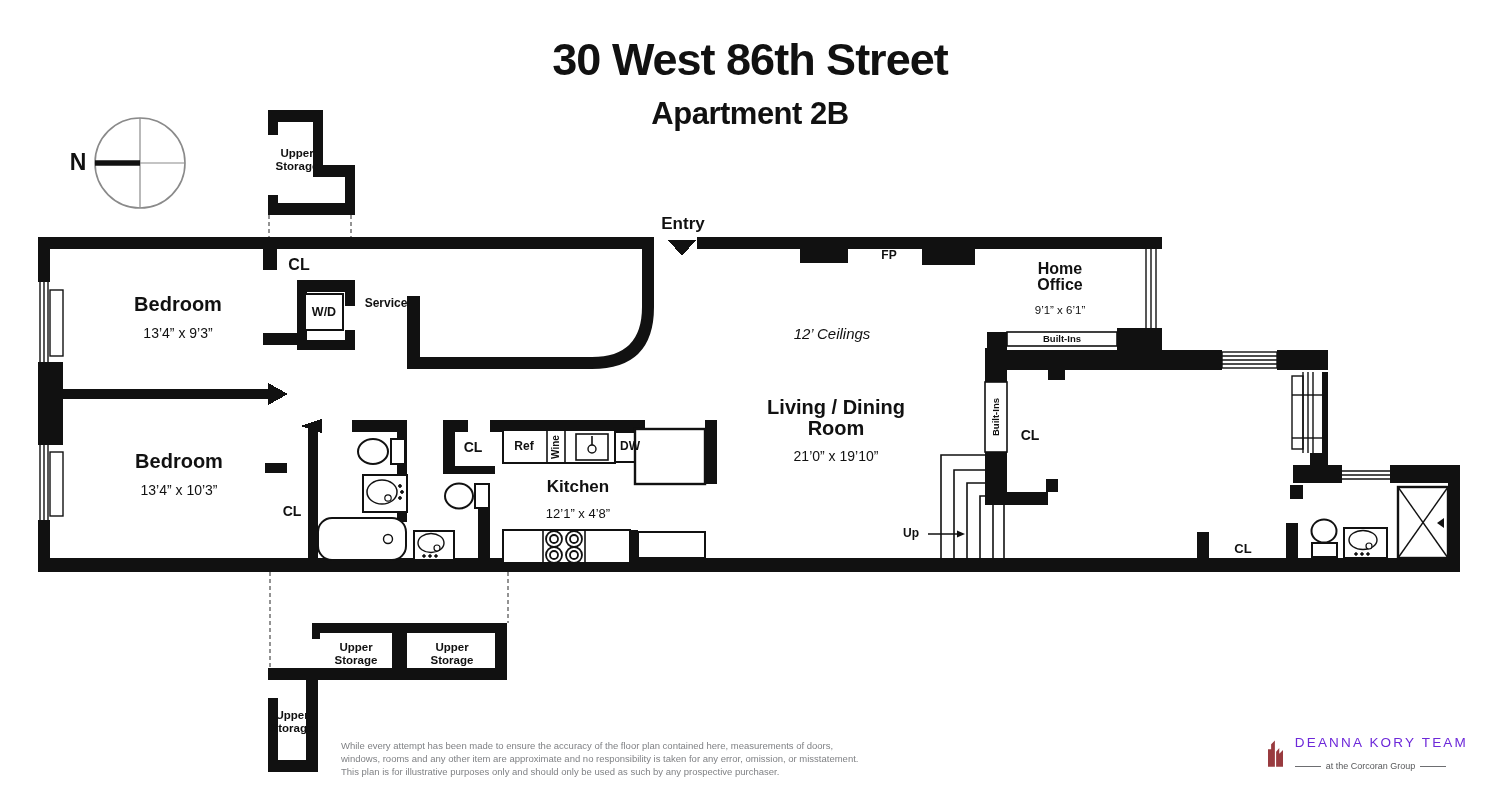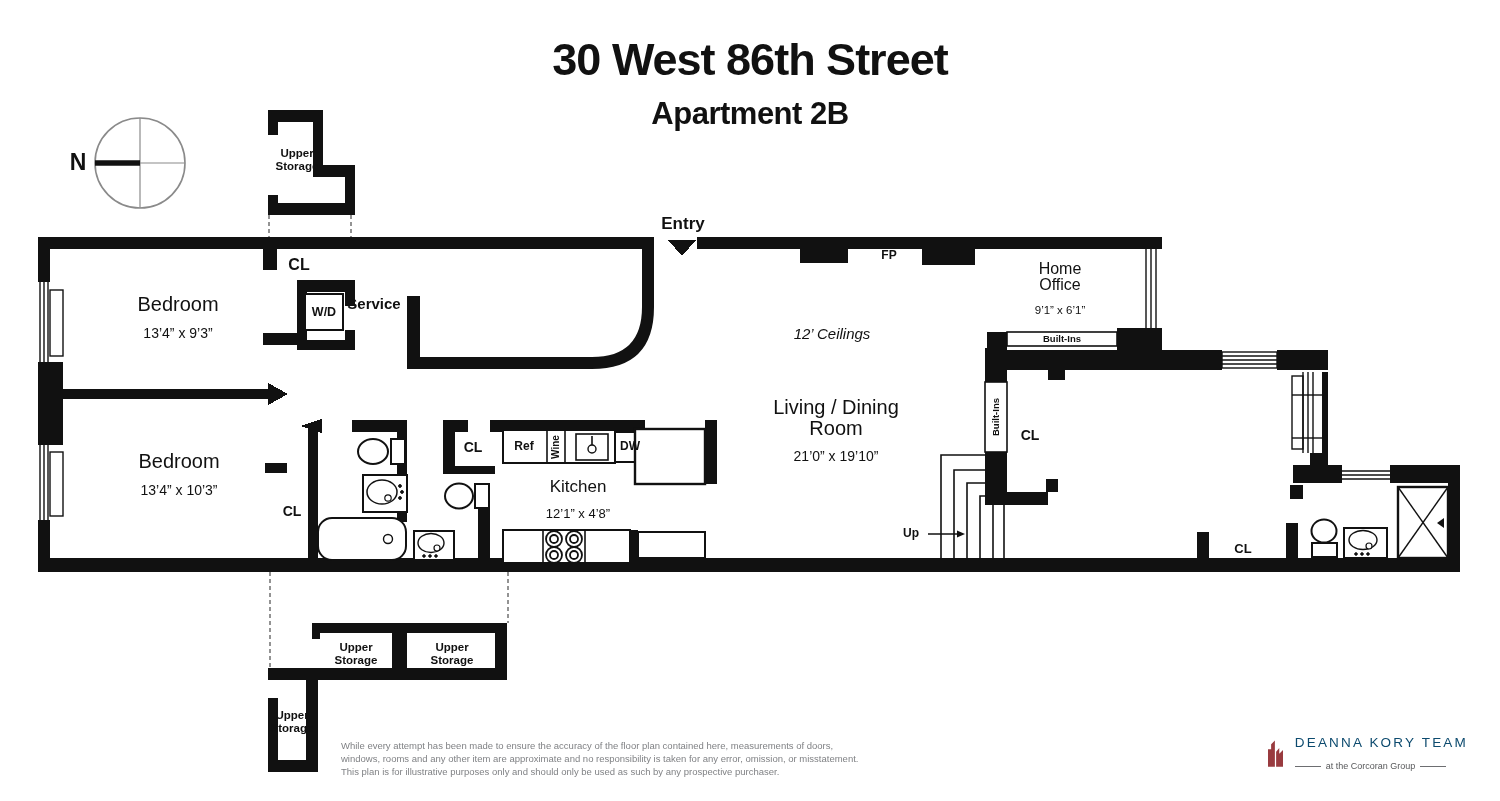--- a/index.html
+++ b/index.html
@@ -5,30 +5,30 @@
   html,body{margin:0;padding:0;background:#fff;}
   .page{position:relative;width:1500px;height:801px;background:#fff;overflow:hidden;
         font-family:"Liberation Sans",sans-serif;color:#111;}
   svg.plan{position:absolute;left:0;top:0;}
   .L{position:absolute;transform:translate(-50%,-50%);text-align:center;white-space:nowrap;
      font-family:"Liberation Sans",sans-serif;color:#111;line-height:1.12;}
   .b{font-weight:bold;}
   .wrap{white-space:normal;}
   .rot{transform:translate(-50%,-50%) rotate(-90deg);}
   .room{position:absolute;transform:translate(-50%,-50%);text-align:center;color:#111;}
-  .room .nm{font-weight:normal;line-height:1.03;}
+  .room .nm{font-weight:bold;line-height:1.03;}
   .room .dm{margin-top:10px;}
   .title{position:absolute;left:750px;text-align:center;transform:translateX(-50%);white-space:nowrap;}
   .t1{top:34px;font-size:45px;font-weight:bold;letter-spacing:-1px;}
   .t2{top:96px;font-size:31px;font-weight:bold;letter-spacing:-.5px;}
   .disc{position:absolute;left:341px;top:739px;font-size:9.5px;line-height:13px;color:#808285;}
   .logo{position:absolute;left:1268px;top:728px;width:200px;}
   .logo-row{display:flex;align-items:center;}
   .logo-text{margin-left:8px;}
-  .team{font-size:13.5px;letter-spacing:2.2px;color:#0c4a6e;white-space:nowrap;}
+  .team{font-size:13.5px;letter-spacing:2.2px;color:#6d28d9;white-space:nowrap;}
   .tagrow{display:flex;align-items:center;margin-top:11px;}
   .dash{height:1px;background:#6d6e71;width:26px;flex:0 0 auto;}
   .tagline{font-size:9px;color:#58595b;margin:0 5px;white-space:nowrap;}
 </style>
 </head>
 <body>
 
 <div class="page">
 
   <svg class="plan" width="1500" height="801" viewBox="0 0 1500 801">
@@ -278,21 +278,21 @@
     <div class="dm" style="font-size:14px">13’4” x 9’3”</div>
   </div>
 
   <div class="room" style="left:179px;top:474px">
     <div class="nm" style="font-size:20px">Bedroom</div>
     <div class="dm" style="font-size:14px">13’4” x 10’3”</div>
   </div>
 
   <div class="L b" style="left:299px;top:265px;font-size:16px">CL</div>
   <div class="L b" style="left:324px;top:312px;font-size:12.5px">W/D</div>
-  <div class="L b" style="left:374px;top:304px;font-size:15px">Service</div>
+  <div class="L b" style="left:386px;top:304px;font-size:12px">Service</div>
   <div class="L b" style="left:292px;top:512px;font-size:14px">CL</div>
   <div class="L b" style="left:473px;top:448px;font-size:14px">CL</div>
 
   <div class="L b" style="left:683px;top:224px;font-size:17px">Entry</div>
   <div class="L b" style="left:889px;top:256px;font-size:12px">FP</div>
   <div class="L" style="left:832px;top:334px;font-size:15px;font-style:italic">12’ Ceilings</div>
 
   <div class="L b" style="left:524px;top:447px;font-size:12px">Ref</div>
   <div class="L b rot" style="left:556px;top:447px;font-size:10px">Wine</div>
   <div class="L b" style="left:630px;top:447px;font-size:12px">DW</div>

